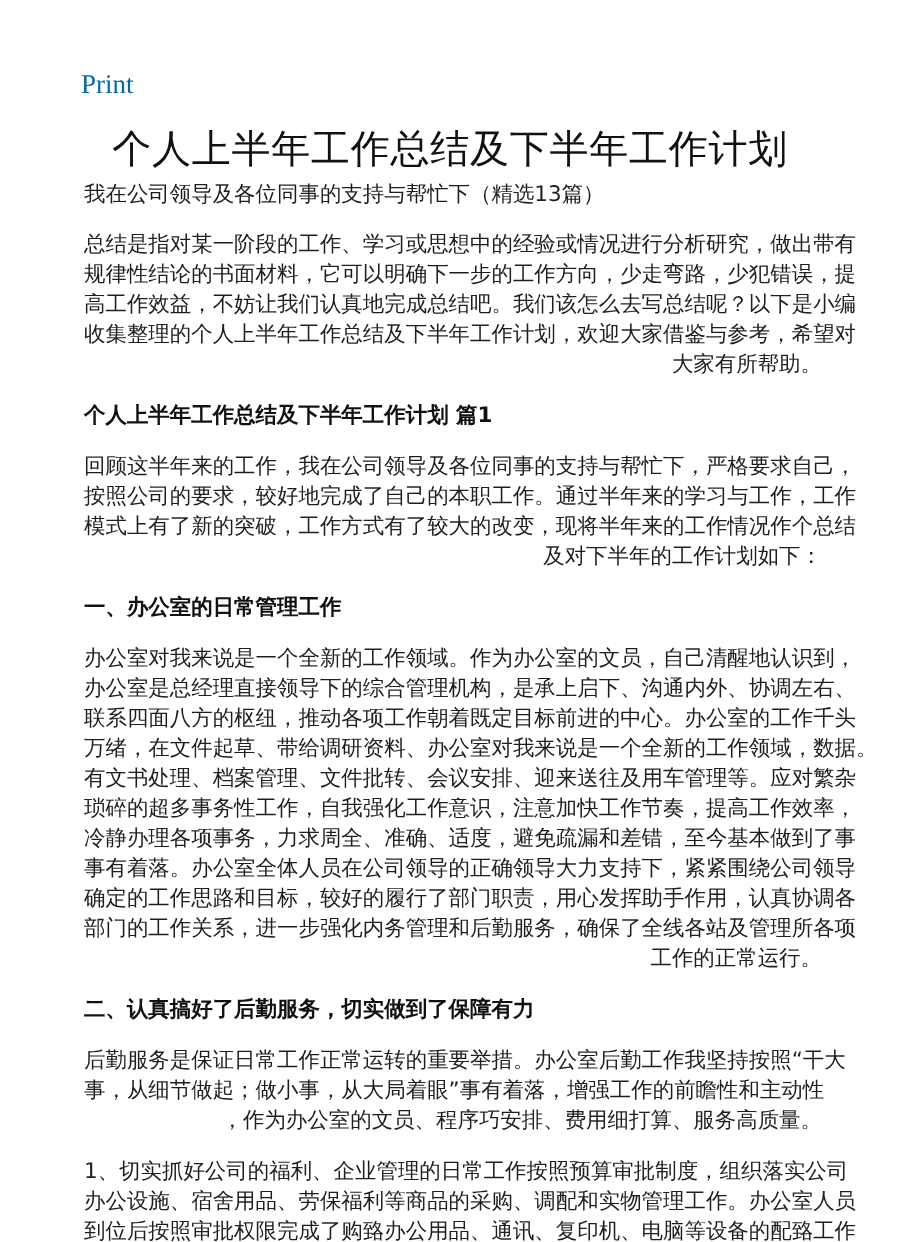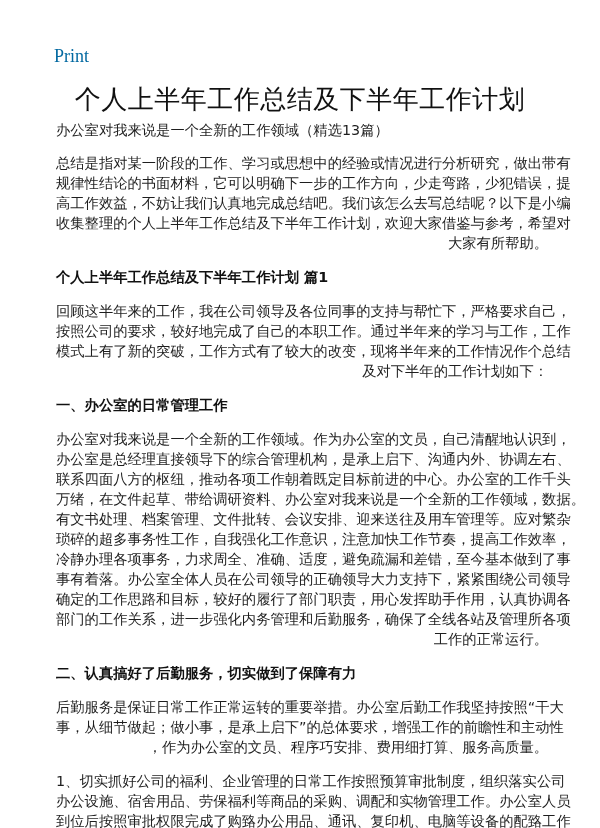--- a/index.html
+++ b/index.html
@@ -26,21 +26,21 @@
 </style>
 </head>
 <body>
 
 <div class="print-label">Print</div>
 
 <h1 class="title" style="margin:0;font-weight:normal;">个人上半年工作总结及下半年工作计划</h1>
 
 <div class="content">
 
-  <div class="line subtitle">办公室对我来说是一个全新的工作领域（精选13篇）</div>
+  <div class="line subtitle">我在公司领导及各位同事的支持与帮忙下（精选13篇）</div>
 
   <div class="para">
     <span class="line">总结是指对某一阶段的工作、学习或思想中的经验或情况进行分析研究，做出带有</span>
     <span class="line">规律性结论的书面材料，它可以明确下一步的工作方向，少走弯路，少犯错误，提</span>
     <span class="line">高工作效益，不妨让我们认真地完成总结吧。我们该怎么去写总结呢？以下是小编</span>
     <span class="line">收集整理的个人上半年工作总结及下半年工作计划，欢迎大家借鉴与参考，希望对</span>
     <span class="line">大家有所帮助。</span>
   </div>
 
   <div class="line heading">个人上半年工作总结及下半年工作计划 篇1</div>
@@ -65,21 +65,21 @@
     <span class="line">事有着落。办公室全体人员在公司领导的正确领导大力支持下，紧紧围绕公司领导</span>
     <span class="line">确定的工作思路和目标，较好的履行了部门职责，用心发挥助手作用，认真协调各</span>
     <span class="line">部门的工作关系，进一步强化内务管理和后勤服务，确保了全线各站及管理所各项</span>
     <span class="line">工作的正常运行。</span>
   </div>
 
   <div class="line heading">二、认真搞好了后勤服务，切实做到了保障有力</div>
 
   <div class="para">
     <span class="line">后勤服务是保证日常工作正常运转的重要举措。办公室后勤工作我坚持按照“干大</span>
-    <span class="line">事，从细节做起；做小事，是承上启下”的总体要求，增强工作的前瞻性和主动性</span>
+    <span class="line">事，从细节做起；做小事，从大局着眼”事有着落，增强工作的前瞻性和主动性</span>
     <span class="line">，作为办公室的文员、程序巧安排、费用细打算、服务高质量。</span>
   </div>
 
   <div class="para">
     <span class="line">1、切实抓好公司的福利、企业管理的日常工作按照预算审批制度，组织落实公司</span>
     <span class="line">办公设施、宿舍用品、劳保福利等商品的采购、调配和实物管理工作。办公室人员</span>
     <span class="line">到位后按照审批权限完成了购臵办公用品、通讯、复印机、电脑等设备的配臵工作</span>
   </div>
 
 </div>

